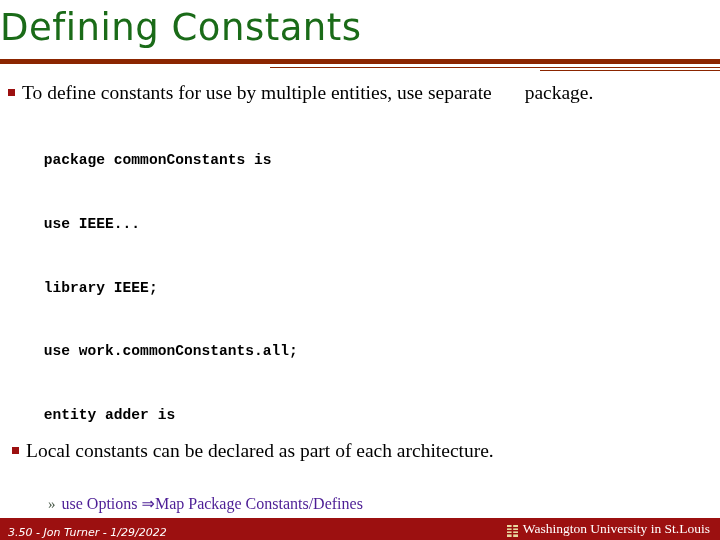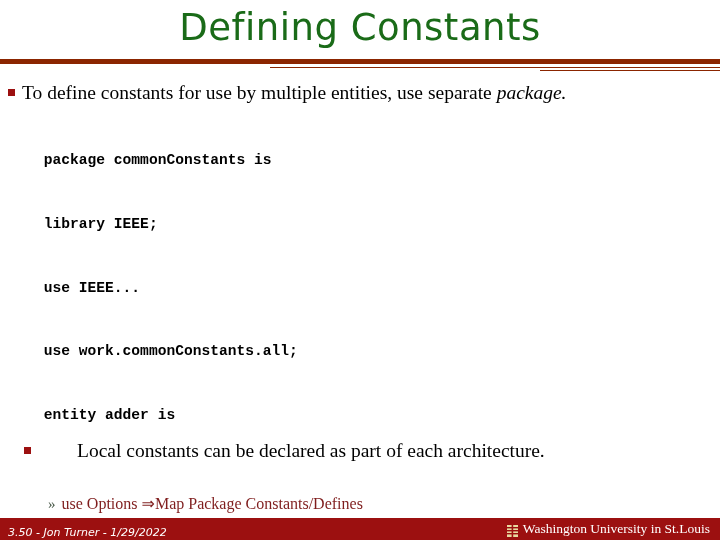--- a/index.html
+++ b/index.html
@@ -20,21 +20,20 @@
     height: 540px;
     box-sizing: border-box;
   }
 
   
   .title {
     position: absolute;
     top: 2px;
     left: 0;
     width: 720px;
-    text-align: center;
     color: #1a6b18;
     font-family: "DejaVu Sans", sans-serif;
     font-size: 37px;
     line-height: 52px;
     letter-spacing: 0.5px;
     white-space: nowrap;
   }
 
   
   .rule-thick {
@@ -79,45 +78,45 @@
     position: relative;
     top: -3px;
   }
   .b-text {
     font-family: "Liberation Serif", serif;
     font-size: 19.5px;
     color: #000000;
     line-height: 22px;
   }
   .ital {
-    font-style: italic;
+    margin-left: 28px;
   }
 
   #bullet-top { top: 82px; left: 8px; }
-  #bullet-local { top: 440px; left: 24px; gap: 39px; }
+  #bullet-local { top: 440px; left: 12px; }
   #bullet-hdl { top: 466px; left: 8px; }
 
   
   .subbullet {
     position: absolute;
     top: 494px;
     left: 48px;
     display: flex;
     align-items: baseline;
     white-space: nowrap;
   }
   .chev {
     color: #4a5a4a;
     font-size: 15px;
     margin-right: 6px;
   }
   .sub-text {
     font-family: "Liberation Serif", serif;
     font-size: 16px;
-    color: #7f1d1d;
+    color: #4c1d95;
   }
 
   
   .code {
     position: absolute;
     top: 108px;
     left: 0;
     width: 720px;
     font-family: "Liberation Mono", monospace;
     font-size: 14.6px;
@@ -180,22 +179,22 @@
   <div class="rule-thin"></div>
   <div class="rule-thin2"></div>
 
   <div class="bullet-row" id="bullet-top">
     <span class="sq"></span>
     <span class="b-text"><span>To define constants for use by multiple entities, use separate </span><span class="ital">package.</span></span>
   </div>
 
   <div class="code">
     <div>     package commonConstants is</div>
+    <div>     use IEEE...</div>
     <div>     library IEEE;</div>
-    <div>     use IEEE...</div>
     <div>     use work.commonConstants.all;</div>
     <div>     entity adder is</div>
     
     
     
     
     
     
     
     

